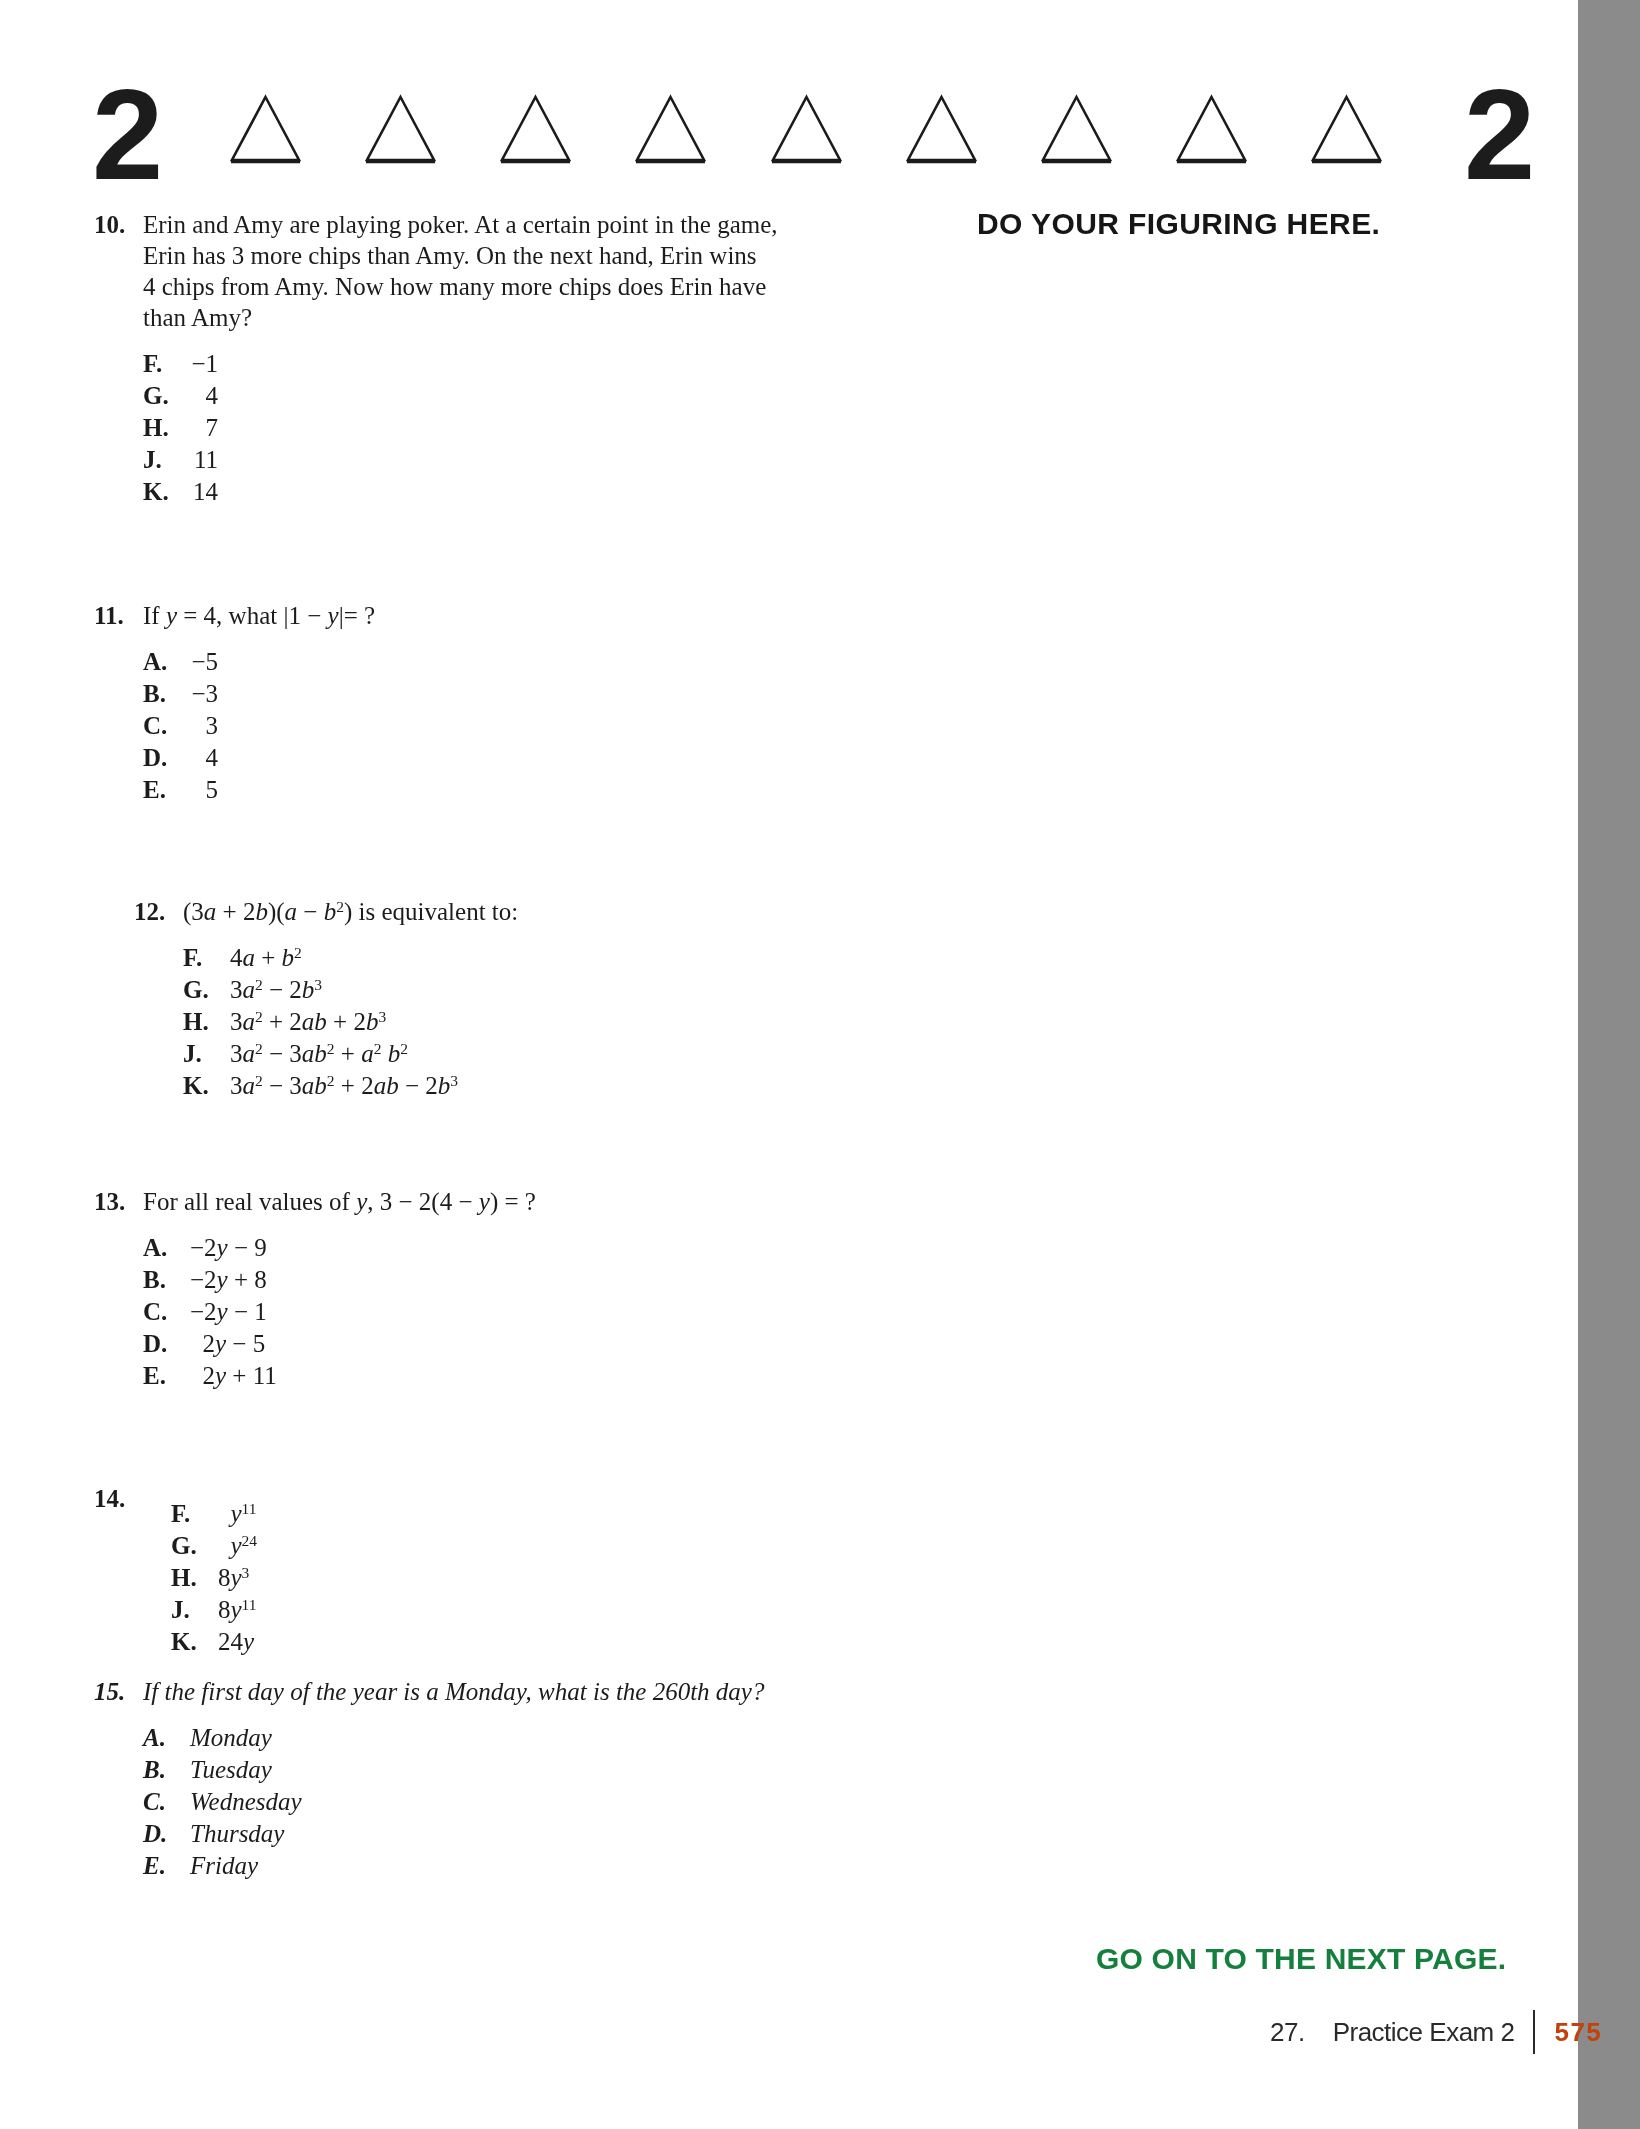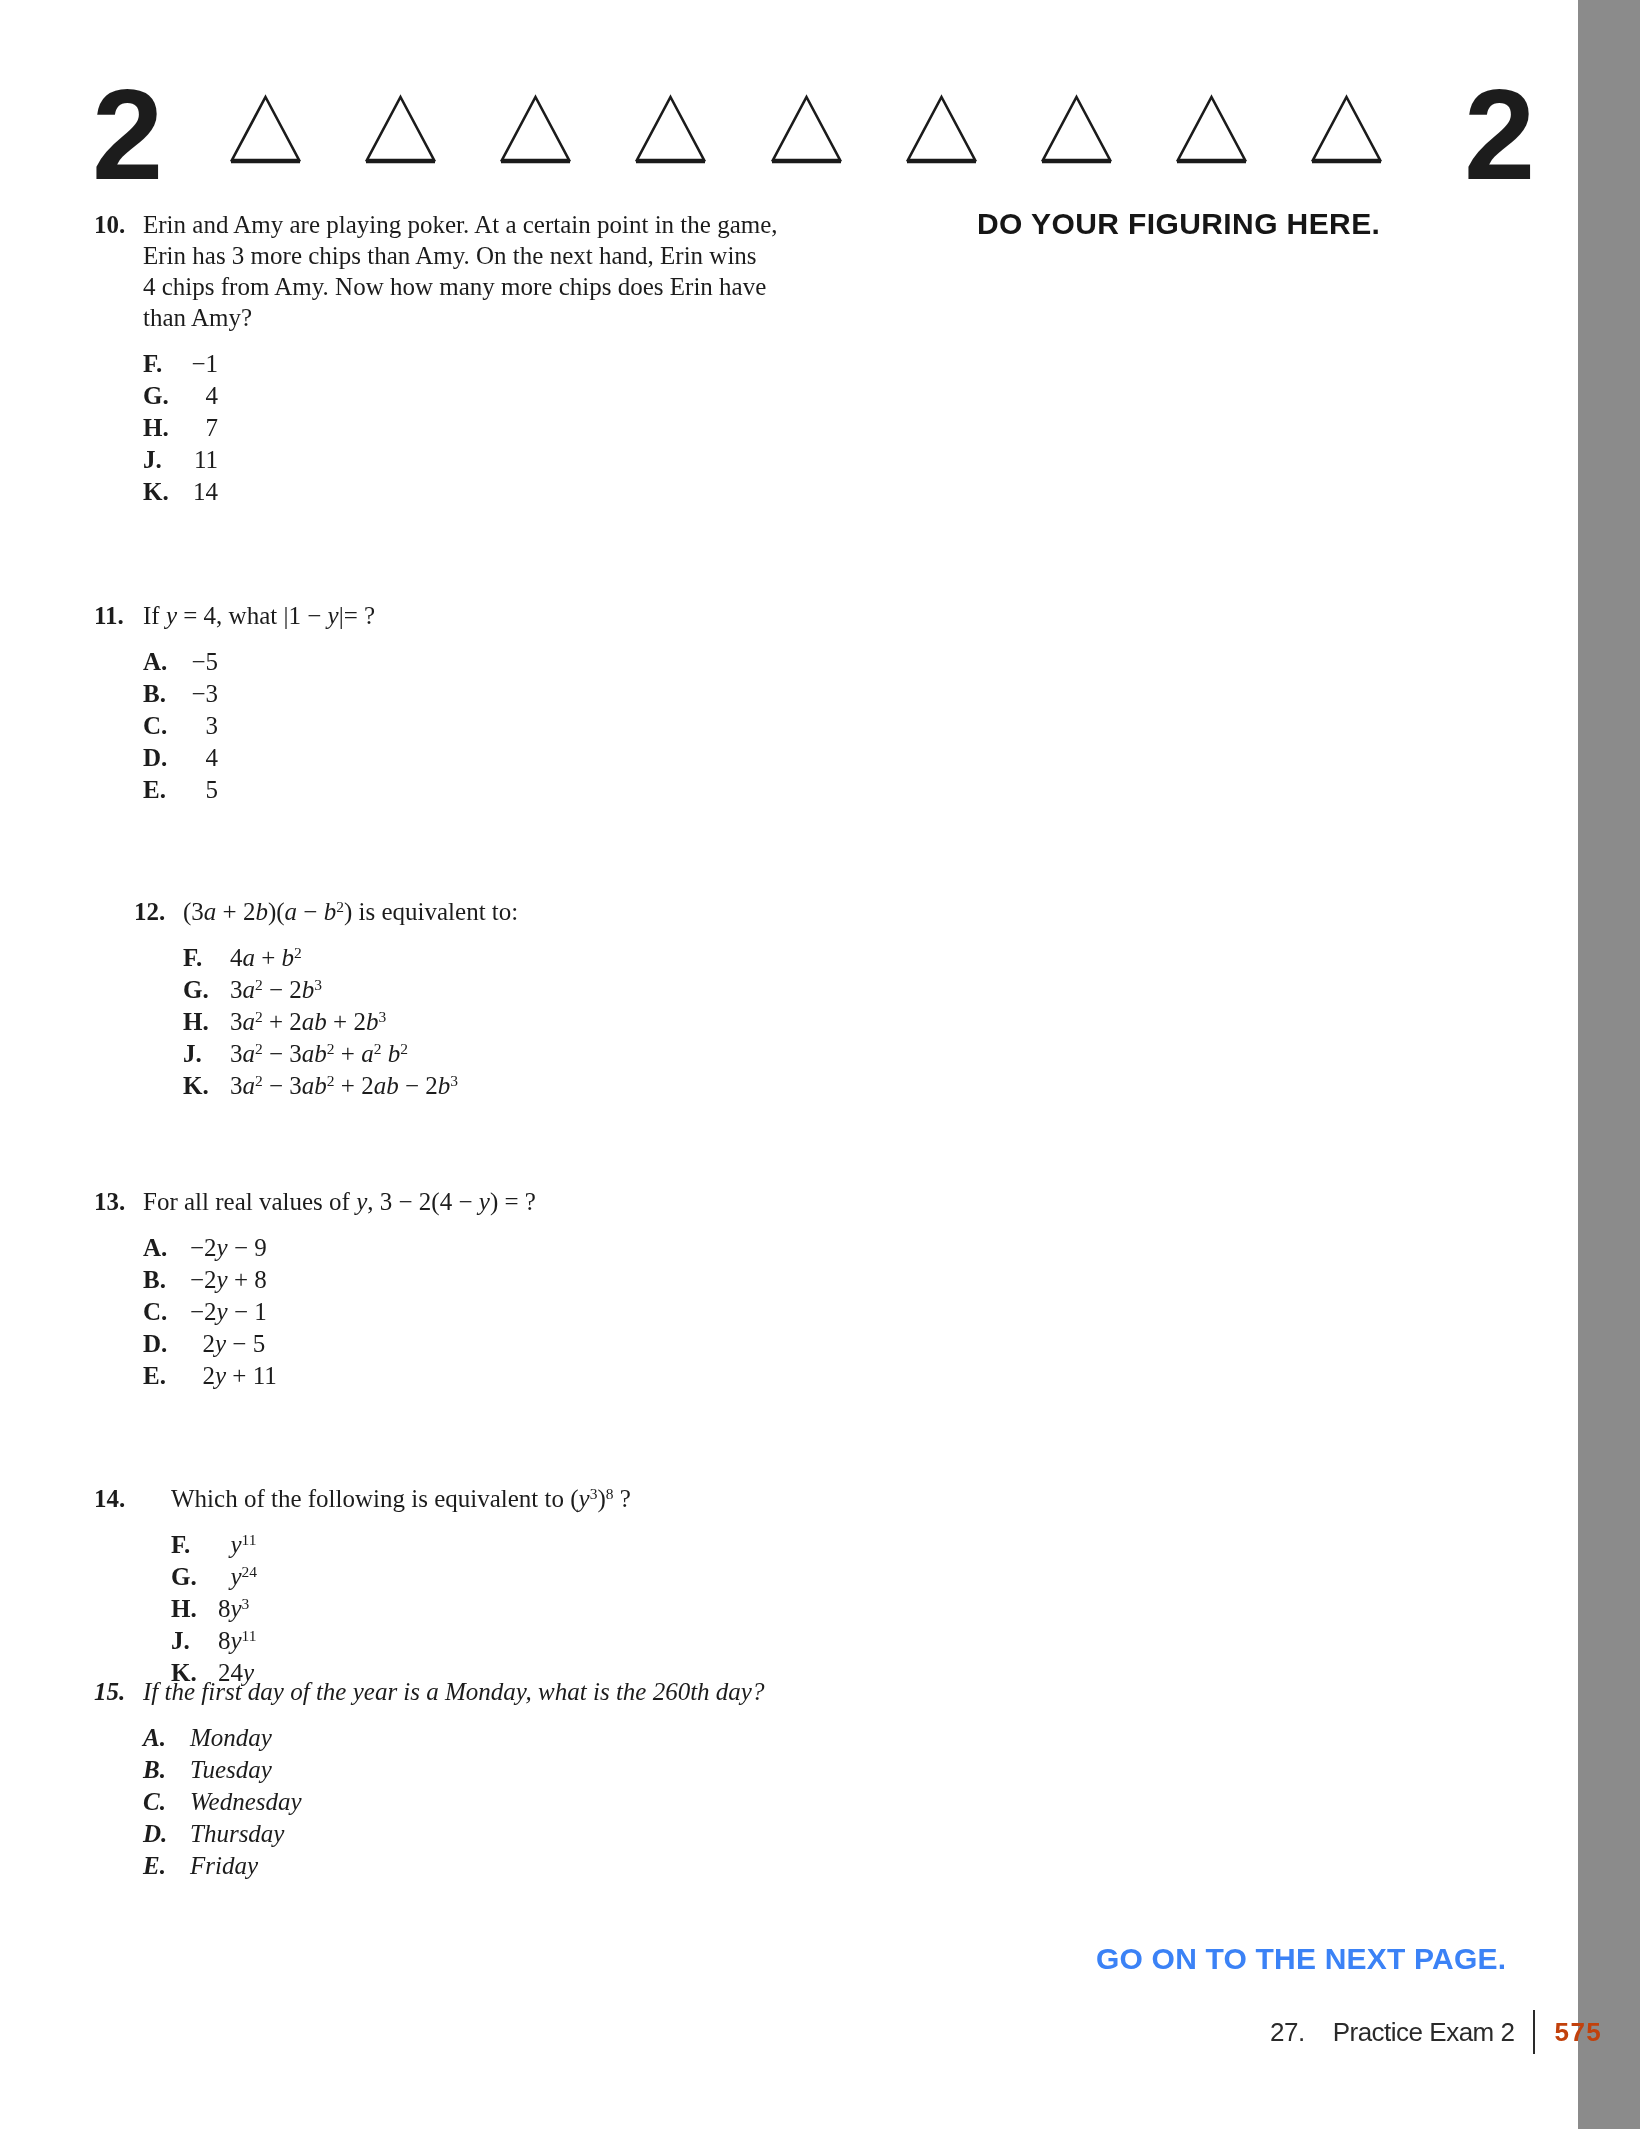--- a/index.html
+++ b/index.html
@@ -42,21 +42,21 @@
   .q10 { top:209px; }
   .q11 { top:600px; }
   .q12 { top:896px;margin-left:40px; }
   .q13 { top:1186px; }
   .q14 { top:1483px;gap:28px; }
   .q15 { top:1676px;font-style:italic; }
 
   .go-on {
     position:absolute; top:1942px; left:1096px;
     font-family:"Liberation Sans","DejaVu Sans",sans-serif;
-    font-weight:bold; font-size:30px; letter-spacing:0.2px; color:#3b82f6;
+    font-weight:bold; font-size:30px; letter-spacing:0.2px; color:#15803d;
   }
 
   .footer {
     position:absolute; top:2008px; left:1270px; height:48px;
     display:flex; align-items:center;
     font-family:"Liberation Sans","DejaVu Sans",sans-serif;
     font-size:26px; color:#2a2a2a; letter-spacing:-0.5px;
   }
   .footer .chap   { margin-right:28px; }
   .footer .rule   { width:2px; height:44px; background:#2a2a2a; margin:0 19px; }
@@ -228,21 +228,20 @@
             <span class="letter">E.</span>
             <span class="val"><span>  2</span><span class="it">y</span><span> + 11</span></span>
           </div>
       </div>
     </div>
   </section>
 
   <section class="question q14">
     <div class="qnum">14.</div>
     <div class="qbody">
-      <div class="stem"><span>Which of the following is equivalent to (</span><span class="it">y</span><span class="sup">3</span><span>)</span><span class="sup">8</span><span> ?</span></div>
       <div class="options">
         <div class="opt">
             <span class="letter">F.</span>
             <span class="val"><span>  </span><span class="it">y</span><span class="sup">11</span></span>
           </div>
         <div class="opt">
             <span class="letter">G.</span>
             <span class="val"><span>  </span><span class="it">y</span><span class="sup">24</span></span>
           </div>
         <div class="opt">

